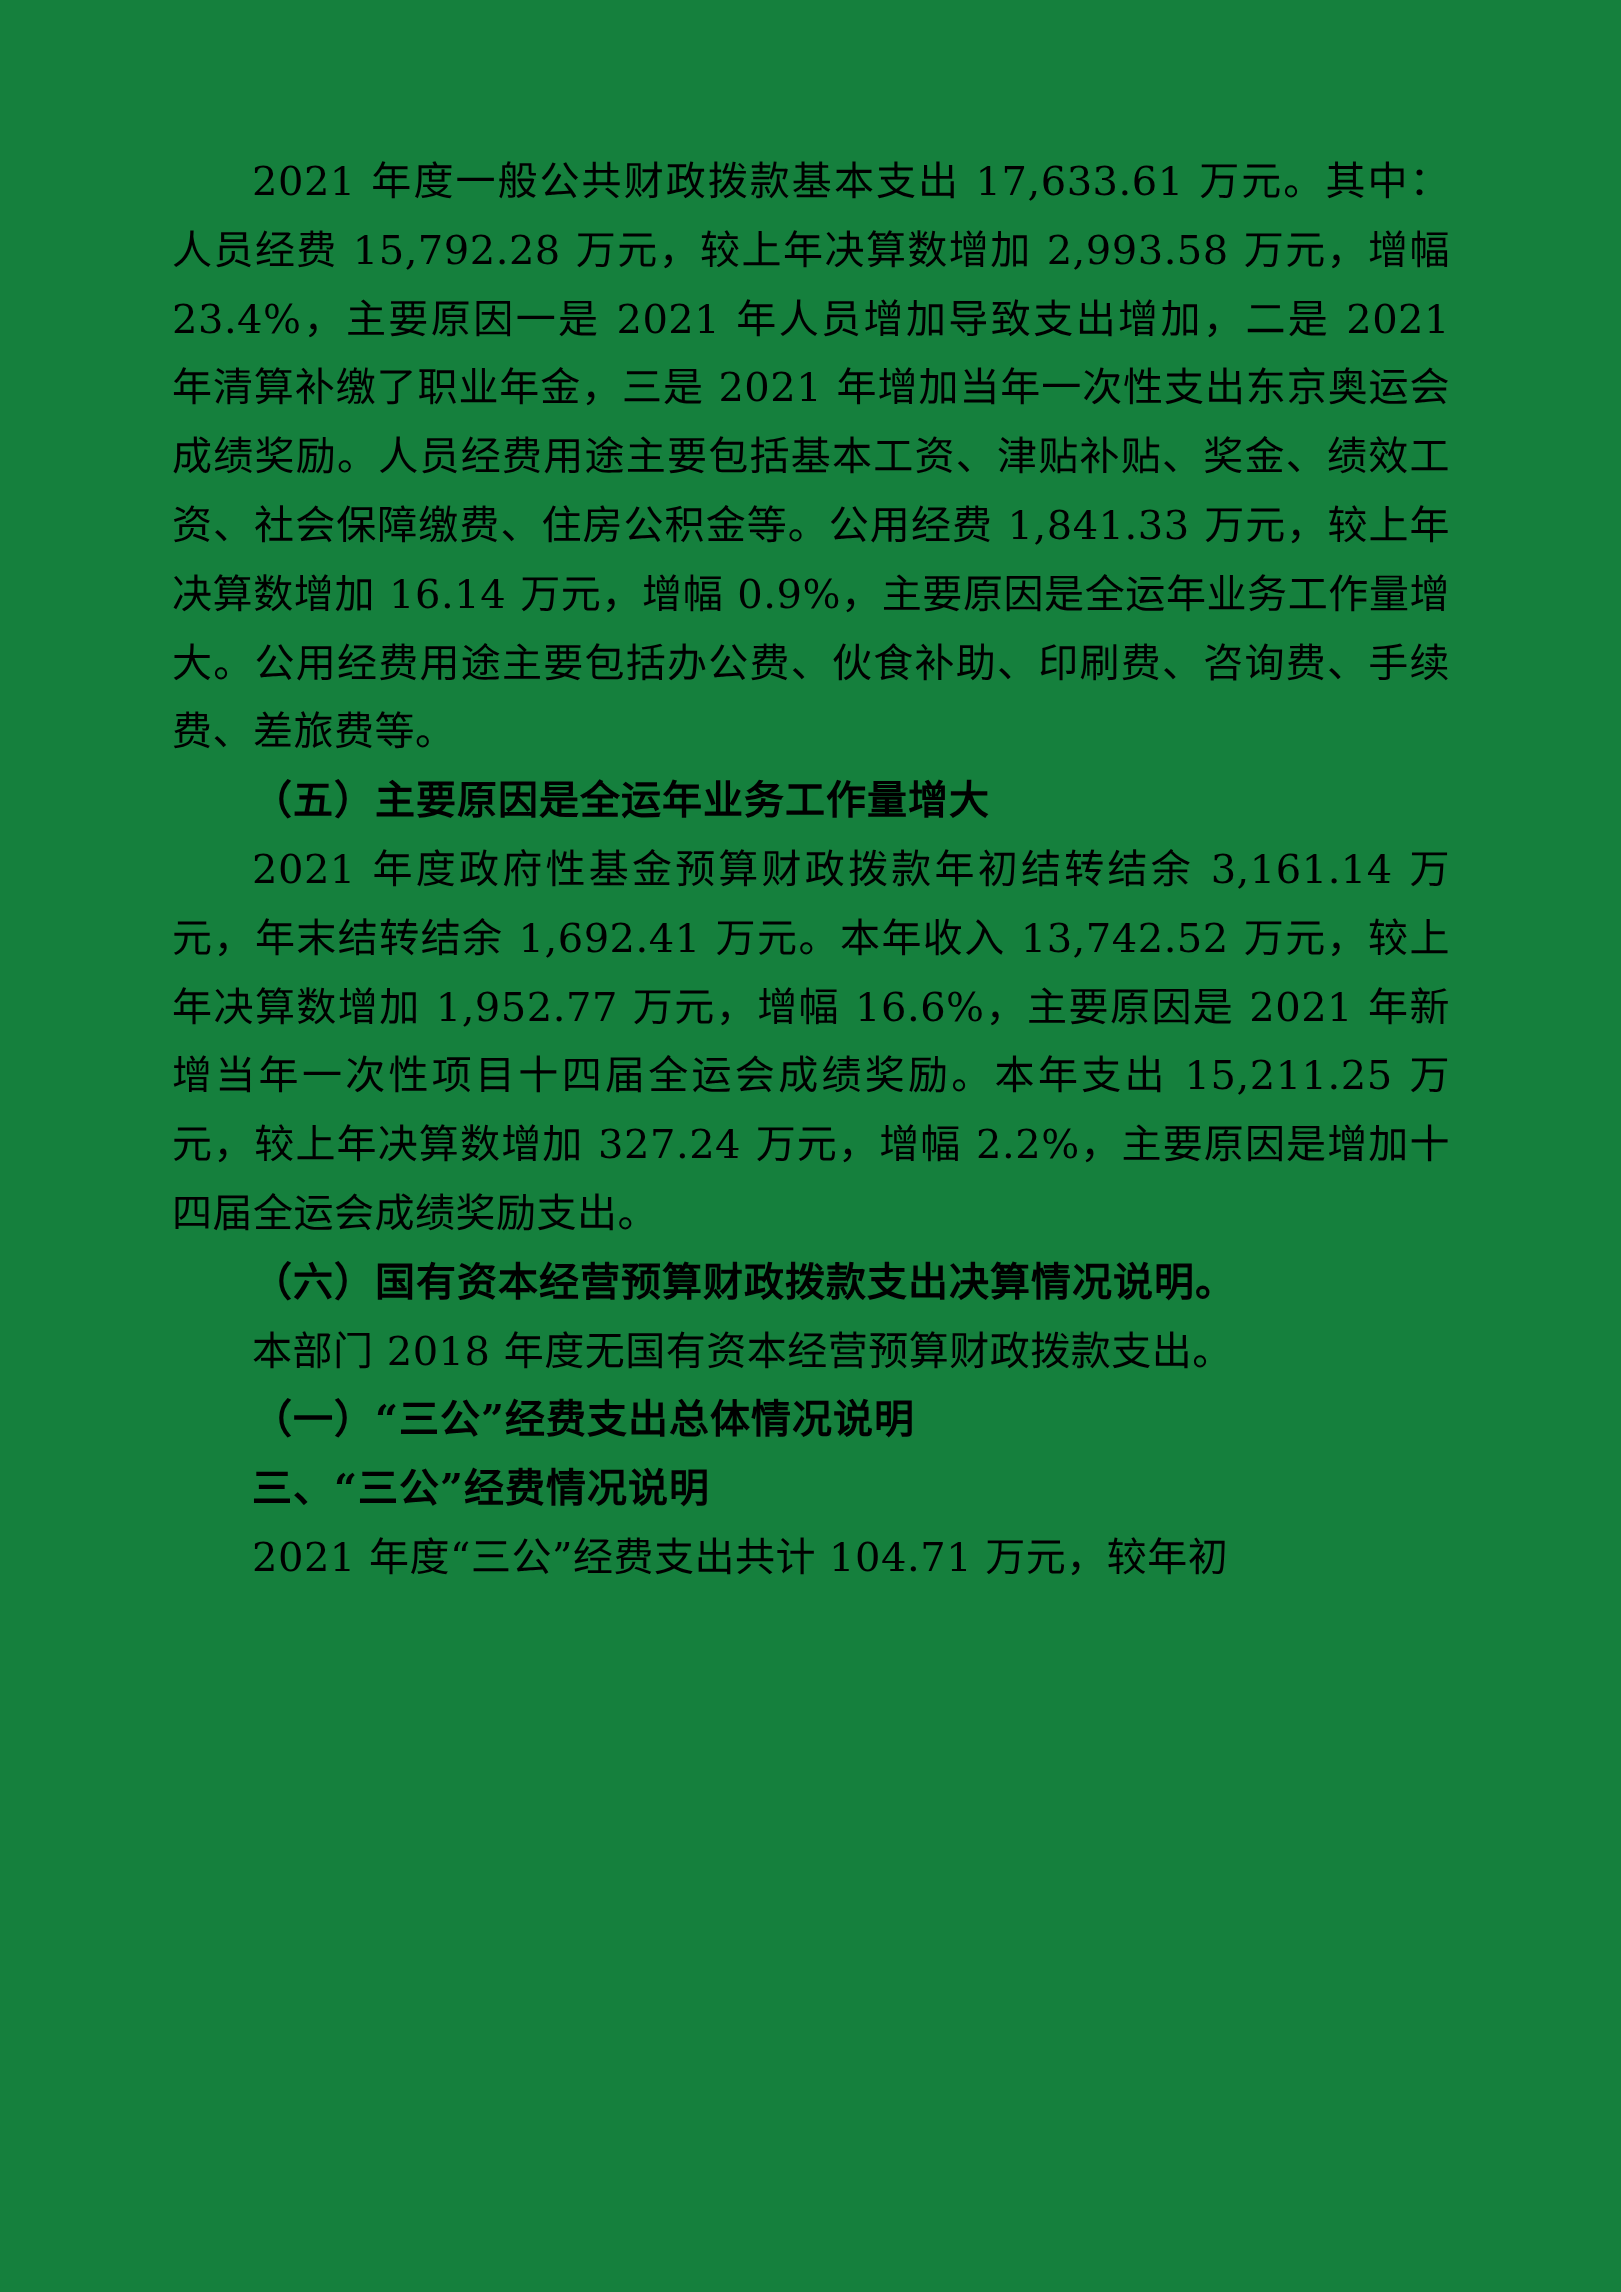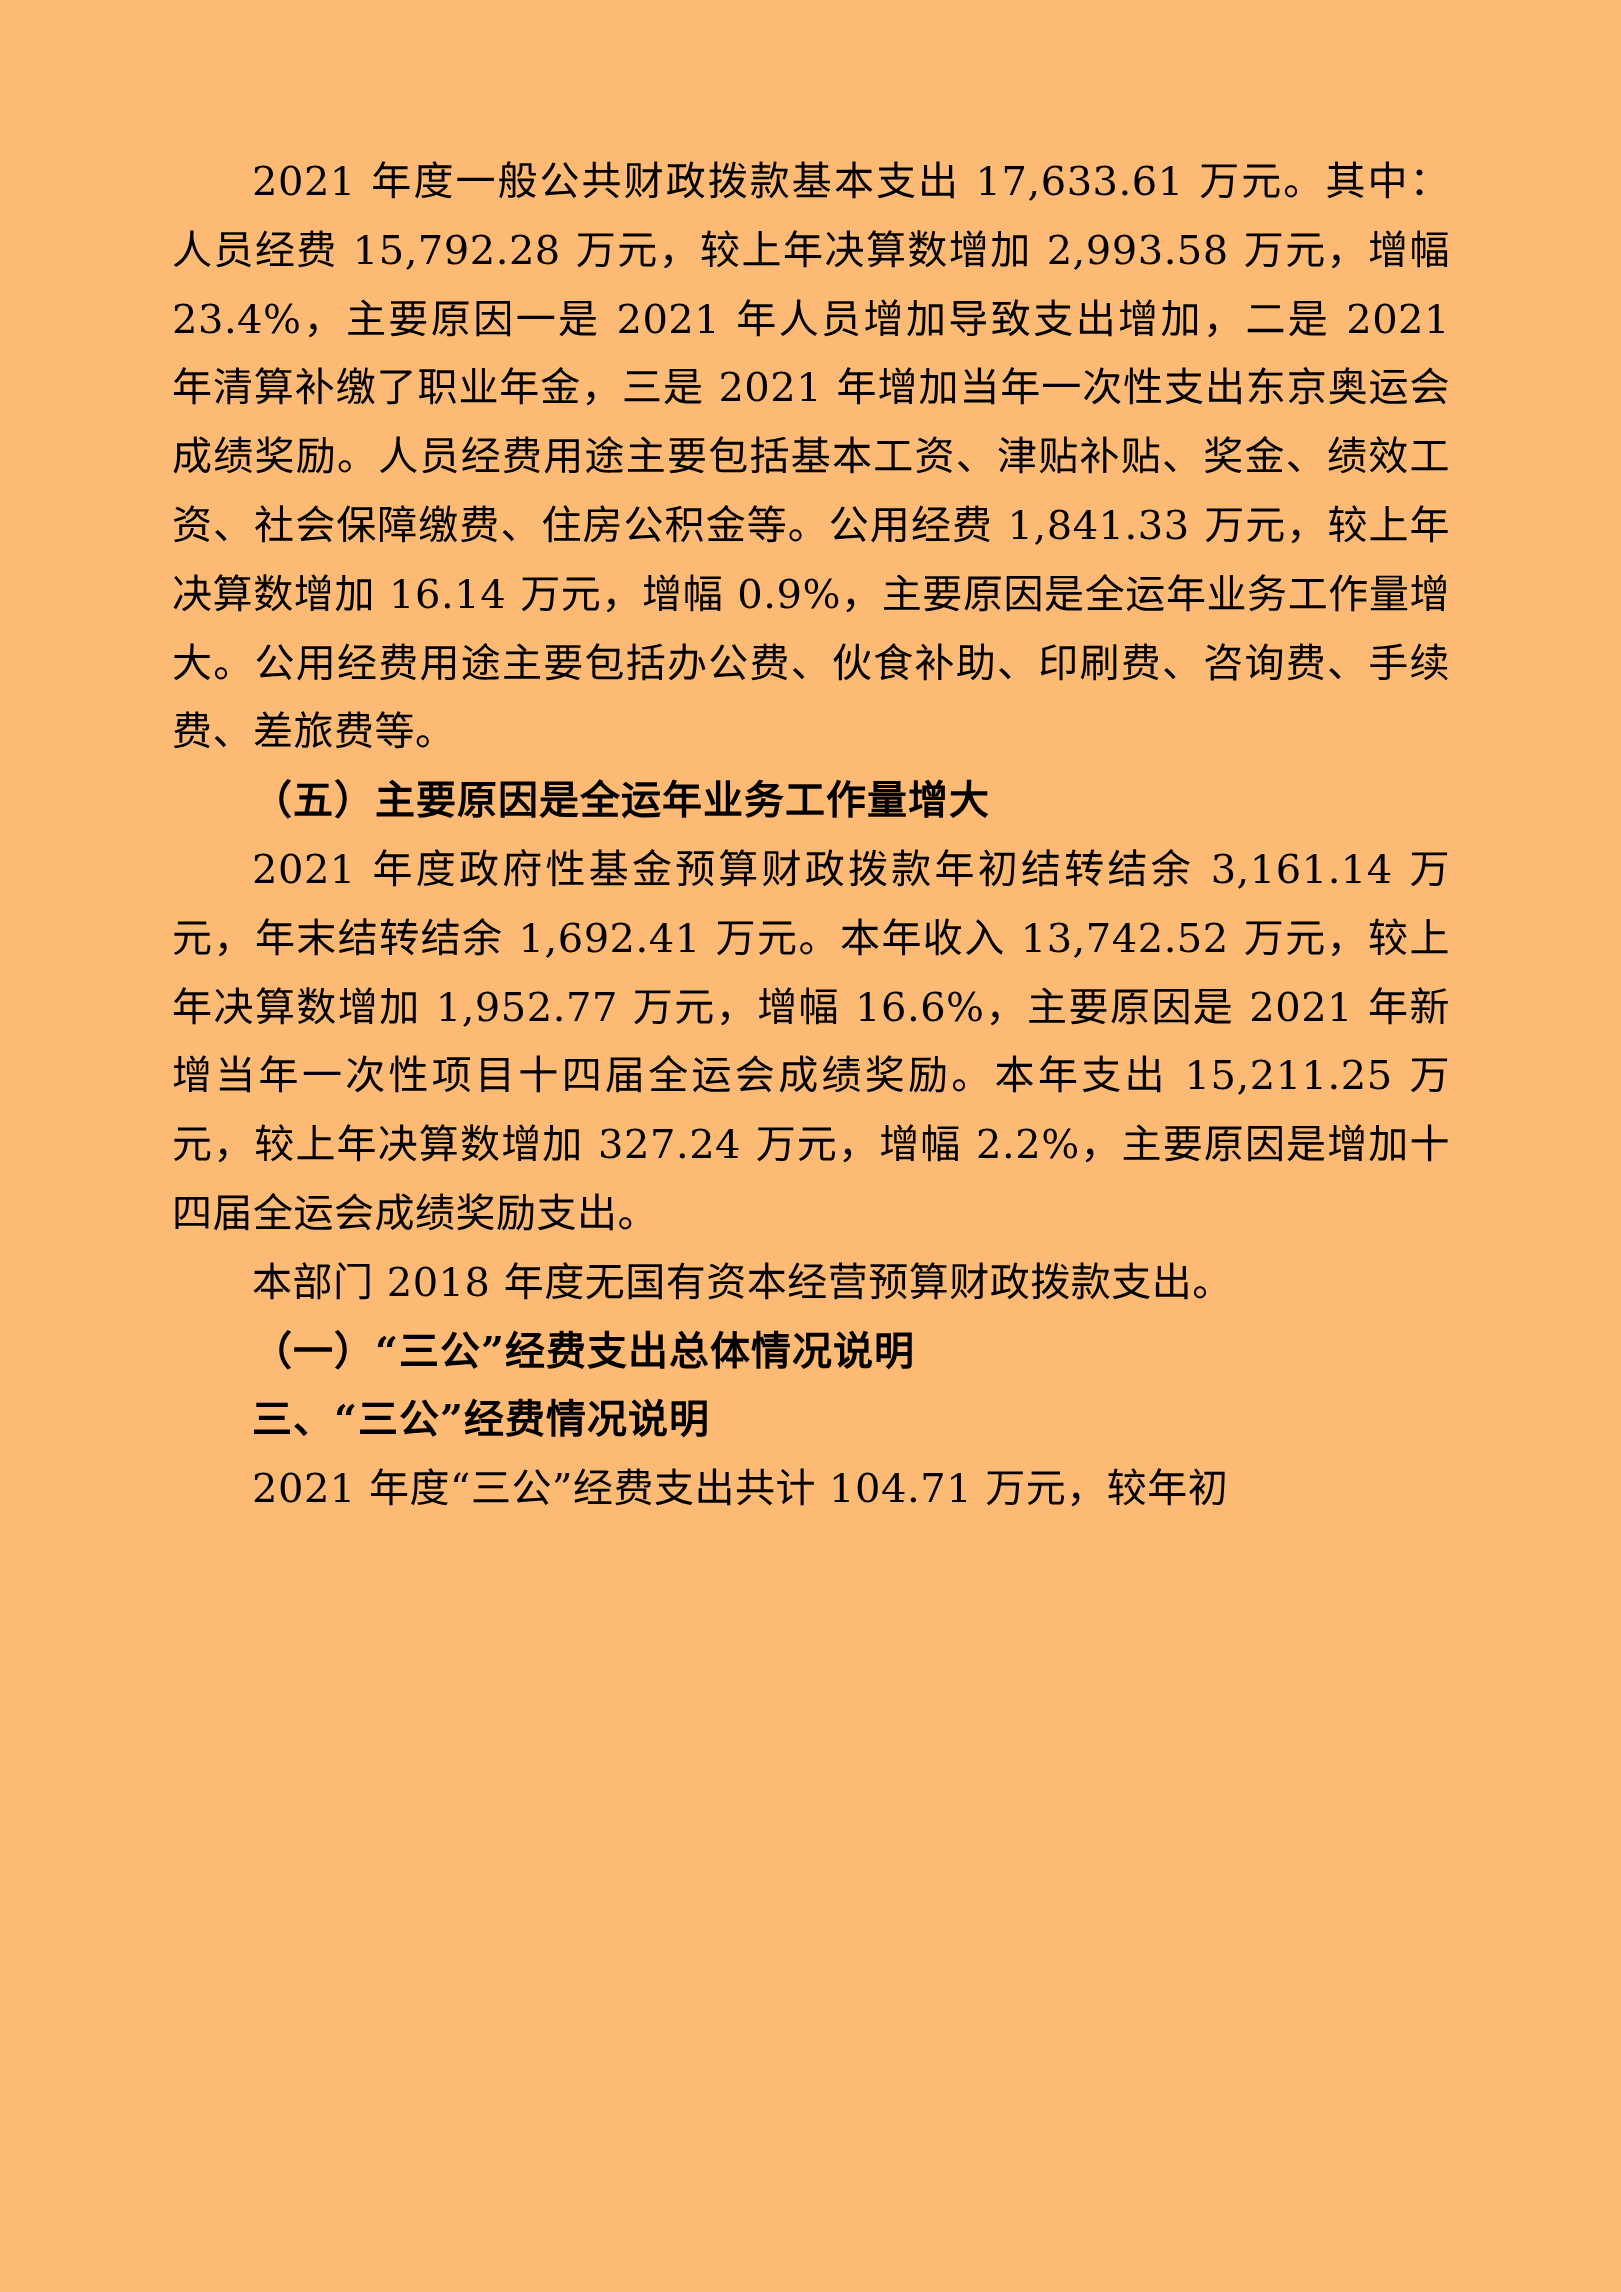--- a/index.html
+++ b/index.html
@@ -10,21 +10,21 @@
   }
   body {
     font-family: "DejaVu Serif", "Liberation Serif", serif;
     color: #000000;
   }
   .page {
     position: relative;
     width: 1621px;
     height: 2293px;
     margin: 0 auto;
-    background: #fdba74;
+    background: #15803d;
     box-sizing: border-box;
     padding: 147px 92px 118px 172px;
     overflow: hidden;
   }
   .doc-body {
     width: 1278px;
   }
   p {
     margin: 0;
     font-size: 40px;
@@ -55,20 +55,21 @@
 
 <div class="page">
   <div class="doc-body">
 
     <p class="indent justified body-text">2021 年度一般公共财政拨款基本支出 17,633.61 万元。其中：人员经费 15,792.28 万元，较上年决算数增加 2,993.58 万元，增幅 23.4%，主要原因一是 2021 年人员增加导致支出增加，二是 2021 年清算补缴了职业年金，三是 2021 年增加当年一次性支出东京奥运会成绩奖励。人员经费用途主要包括基本工资、津贴补贴、奖金、绩效工资、社会保障缴费、住房公积金等。公用经费 1,841.33 万元，较上年决算数增加 16.14 万元，增幅 0.9%，主要原因是全运年业务工作量增大。公用经费用途主要包括办公费、伙食补助、印刷费、咨询费、手续费、差旅费等。</p>
 
     <p class="heading">（五）主要原因是全运年业务工作量增大</p>
 
     <p class="indent justified body-text">2021 年度政府性基金预算财政拨款年初结转结余 3,161.14 万元，年末结转结余 1,692.41 万元。本年收入 13,742.52 万元，较上年决算数增加 1,952.77 万元，增幅 16.6%，主要原因是 2021 年新增当年一次性项目十四届全运会成绩奖励。本年支出 15,211.25 万元，较上年决算数增加 327.24 万元，增幅 2.2%，主要原因是增加十四届全运会成绩奖励支出。</p>
 
+    <p class="heading">（六）国有资本经营预算财政拨款支出决算情况说明。</p>
 
     <p class="indent body-text">本部门 2018 年度无国有资本经营预算财政拨款支出。</p>
 
     <p class="heading">（一）“三公”经费支出总体情况说明</p>
 
     <p class="heading">三、“三公”经费情况说明</p>
 
     <p class="indent body-text">2021 年度“三公”经费支出共计 104.71 万元，较年初</p>
 
   </div>

